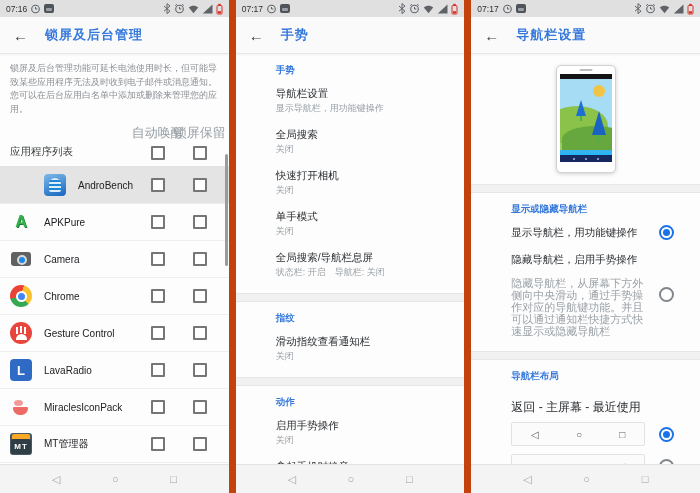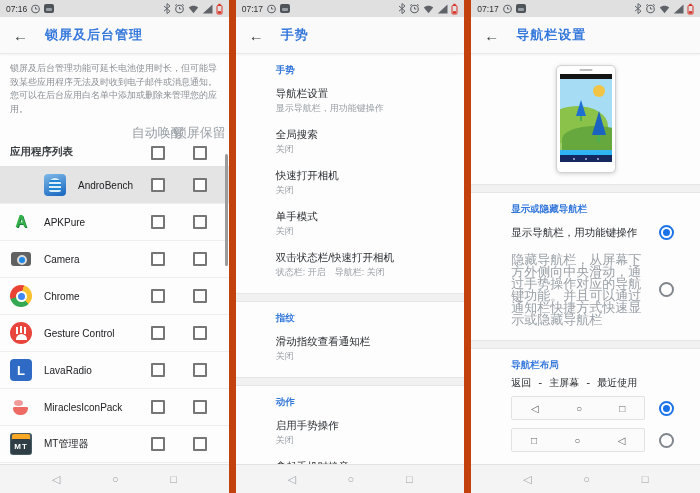--- a/index.html
+++ b/index.html
@@ -23,21 +23,21 @@
 
   .content{flex:1;overflow:hidden;position:relative;background:#fdfdfd;}
 
   
   .navbar{height:28px;background:#f4f4f4;border-top:1px solid #e3e3e3;display:flex;align-items:center;justify-content:space-evenly;flex:none;color:#9aa0a6;font-size:11px;}
   .navbar span{line-height:1;cursor:pointer;}
 
   
   .p1-desc{padding:8px 10px 6px 10px;font-size:9px;line-height:1.5;color:#8c9094;}
   .p1-listhead{display:flex;align-items:flex-end;padding:2px 8px 6px 10px;border-bottom:1px solid #e2e2e2;}
-  .lh-title{flex:1;font-size:10.5px;color:#3c4043;padding-bottom:1px;font-weight:bold;}
+  .lh-title{flex:1;font-size:10.5px;color:#3c4043;padding-bottom:1px;}
   .col{width:42px;display:flex;flex-direction:column;align-items:center;gap:4px;flex:none;}
   .col-label{font-size:13px;color:#9aa0a6;white-space:nowrap;}
   .checkbox{width:10px;height:10px;border:2px solid #767676;border-radius:1px;background:#fff;display:inline-block;cursor:pointer;}
   .app-row{display:flex;align-items:center;height:36px;padding:0 8px 0 10px;border-bottom:1px solid #efefef;cursor:pointer;}
   .app-row.hl{background:#e4e4e4;padding-left:44px;}
   .app-name{flex:1;font-size:10px;color:#202124;white-space:nowrap;overflow:hidden;}
   .col-cb{width:42px;display:flex;justify-content:center;flex:none;}
   .p1-scroll{position:absolute;right:1px;top:100px;width:3px;height:112px;background:#9b9b9b;border-radius:2px;}
 
   
@@ -91,25 +91,25 @@
   .ps-tree-b{left:32px;top:37px;border-left:7px solid transparent;border-right:7px solid transparent;border-bottom:24px solid #1b63c0;}
   .ps-tree-b::after{content:"";position:absolute;left:-1.5px;top:24px;width:3px;height:7px;background:#4caf50;}
   .ps-nav{position:absolute;bottom:0;left:0;right:0;height:7px;background:#16295e;border-top:2px solid #29b6f6;}
   .ps-nav::before{content:"";position:absolute;top:2.5px;left:50%;width:2px;height:2px;background:#8a93b8;box-shadow:-12px 0 0 #8a93b8,12px 0 0 #8a93b8;transform:translateX(-50%);}
 
   .radio{width:11px;height:11px;border:2px solid #80868b;border-radius:50%;flex:none;position:relative;cursor:pointer;background:#fff;}
   .radio.sel{border-color:#1a73e8;}
   .radio.sel::before{content:"";position:absolute;inset:2px;background:#1a73e8;border-radius:50%;}
   .radio-row{display:flex;align-items:center;justify-content:space-between;padding:6px 14px 6px 0;cursor:pointer;}
   .radio-row .rr-text{flex:1;margin-right:10px;}
-  .rr-desc{font-size:13px;color:#9aa0a6;line-height:12px;margin-top:2px;}
+  .rr-desc{font-size:11px;color:#9aa0a6;line-height:12px;margin-top:10px;}
   .key-row{display:flex;align-items:center;padding:4px 14px 4px 0;}
   .key-box{flex:1;height:22px;border:1px solid #e2e2e2;background:#fbfbfb;border-radius:2px;display:flex;align-items:center;justify-content:space-around;
     font-size:10px;color:#5f6368;margin-right:14px;}
-  .key-label{font-size:10px;color:#2a2d31;margin:4px 0 2px;font-family:Liberation Mono, monospace;}
+  .key-label{font-size:12px;color:#2a2d31;margin:16px 0 2px;}
 
   svg.sbi{display:block;}
 </style>
 </head>
 <body>
 
 <div class="screen-root">
 
   <div class="panel">
     <div class="statusbar">
@@ -311,21 +311,21 @@
         </div>
         <div class="item">
           <div class="item-title">快速打开相机</div>
           <div class="item-sub">关闭</div>
         </div>
         <div class="item">
           <div class="item-title">单手模式</div>
           <div class="item-sub">关闭</div>
         </div>
         <div class="item">
-          <div class="item-title">双击状态栏/快速打开相机</div>
+          <div class="item-title">全局搜索/导航栏息屏</div>
           <div class="item-sub">状态栏: 开启　导航栏: 关闭</div>
         </div>
       </div>
       <div class="band"></div>
       <div class="sec">
         <div class="sec-header">指纹</div>
         <div class="item">
           <div class="item-title">滑动指纹查看通知栏</div>
           <div class="item-sub">关闭</div>
         </div>
@@ -411,20 +411,21 @@
       <div class="sec">
         <div class="sec-header">显示或隐藏导航栏</div>
         <div class="radio-row">
           <div class="rr-text">
             <div class="item-title">显示导航栏，用功能键操作</div>
           </div>
           <span class="radio sel"></span>
         </div>
         <div class="radio-row">
           <div class="rr-text">
+            <div class="item-title">隐藏导航栏，启用手势操作</div>
             <div class="rr-desc">隐藏导航栏，从屏幕下方外侧向中央滑动，通过手势操作对应的导航键功能。并且可以通过通知栏快捷方式快速显示或隐藏导航栏</div>
           </div>
           <span class="radio"></span>
         </div>
       </div>
 
       <div class="band"></div>
 
       <div class="sec">
         <div class="sec-header">导航栏布局</div>

